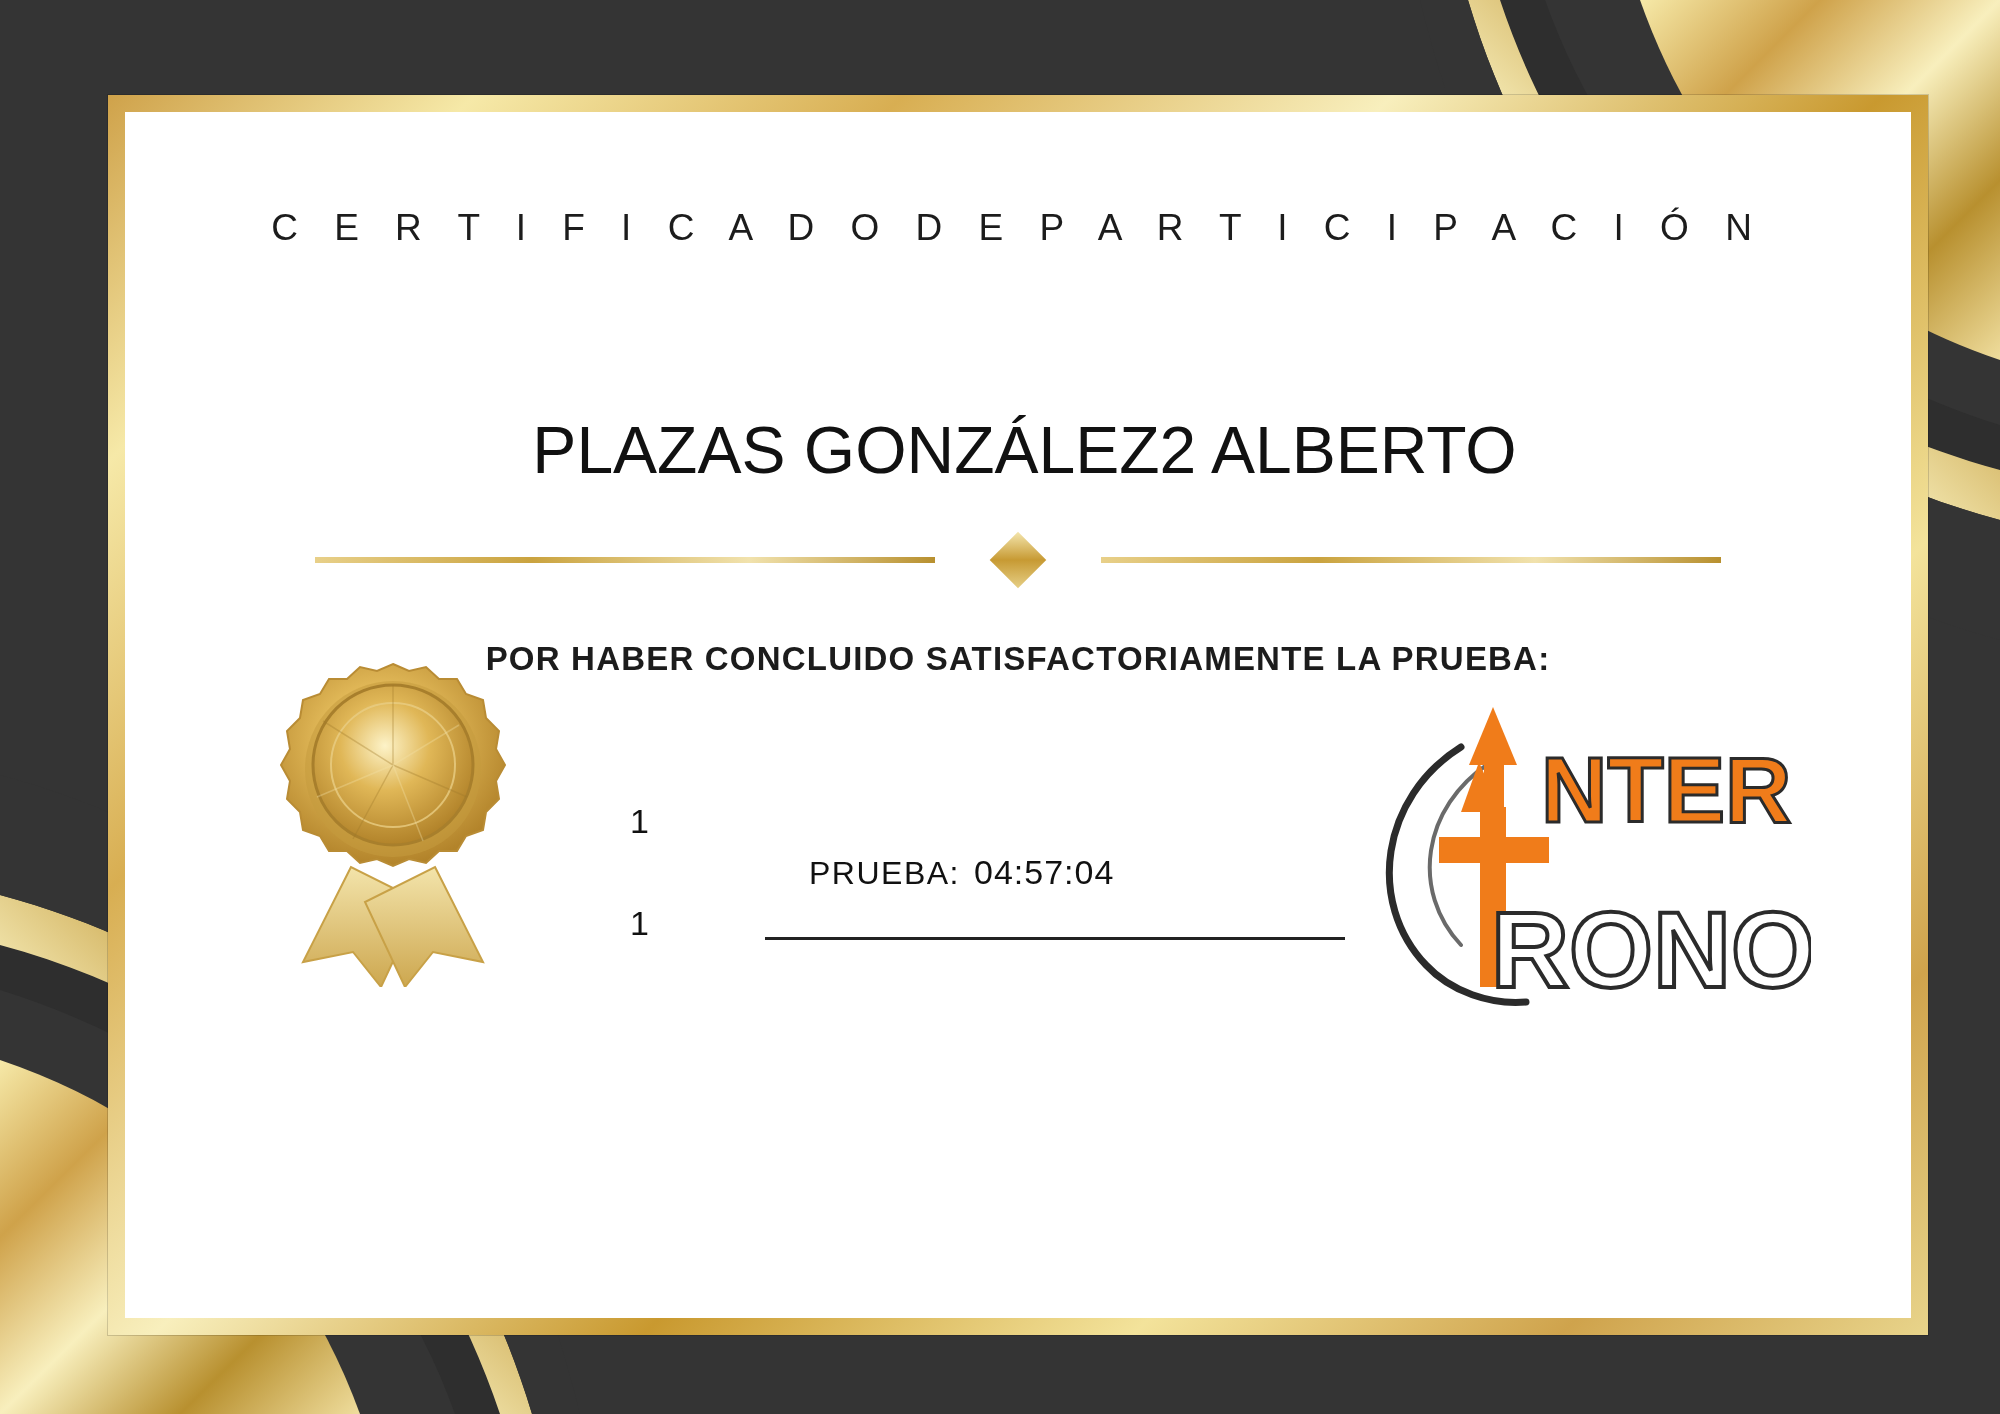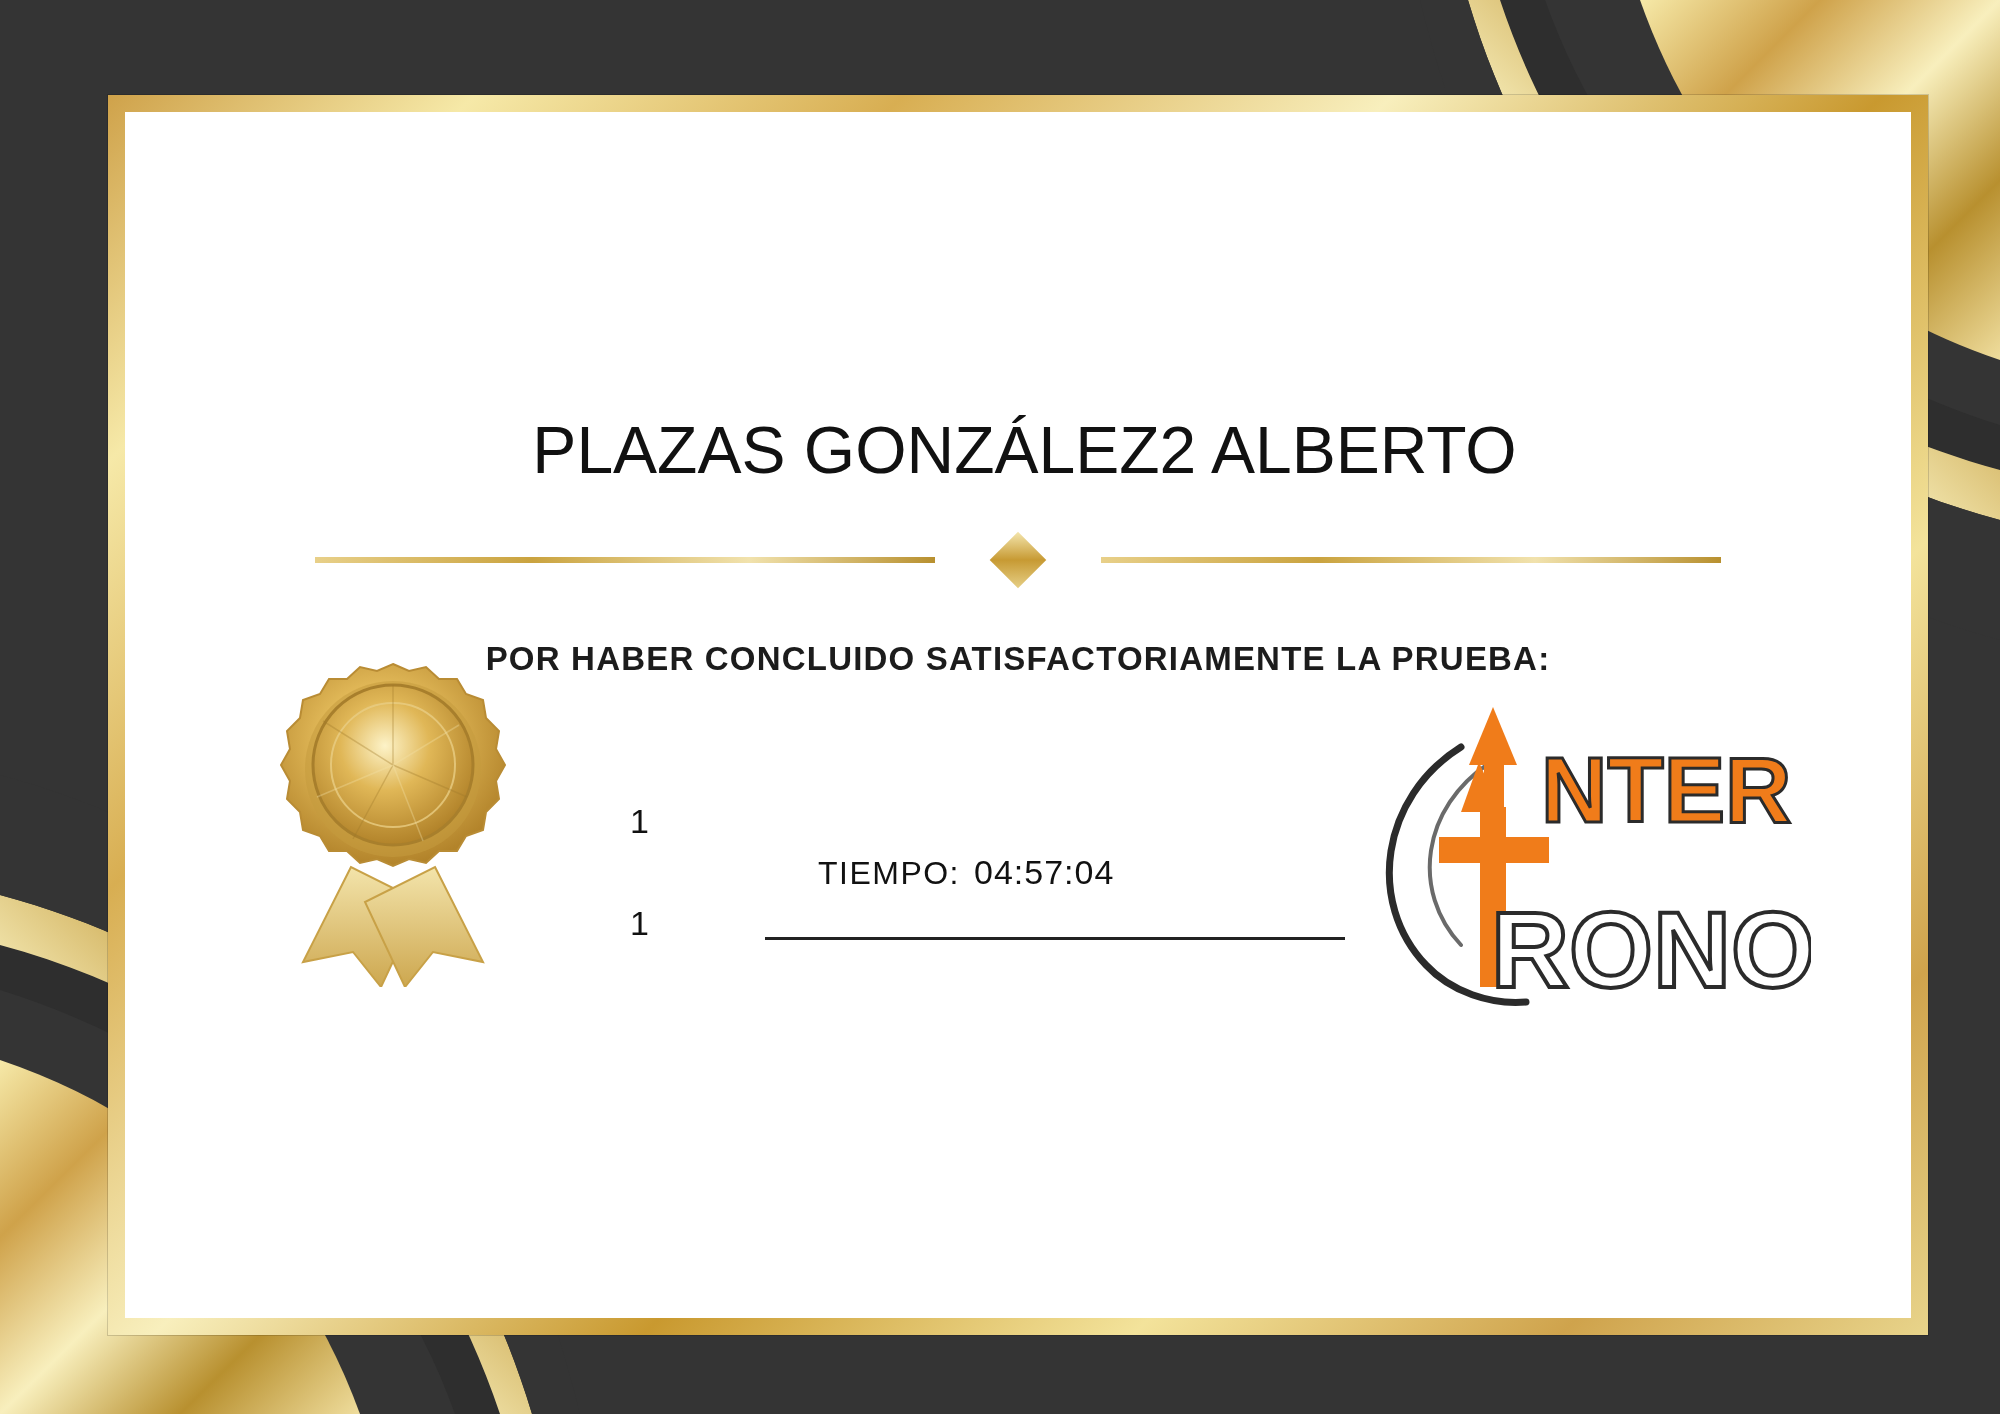--- a/index.html
+++ b/index.html
@@ -204,20 +204,21 @@
 
     <path d="M0,1414 L0,1060 C180,1120 300,1250 360,1414 Z" fill="url(#goldA)"></path>
     <path d="M455,1414 C380,1205 210,1055 0,990 L0,945 C240,1010 420,1175 500,1414 Z" fill="#2e2e2e"></path>
     <path d="M500,1414 C420,1175 240,1010 0,945 L0,895 C260,965 452,1147 532,1414 Z" fill="url(#goldB)"></path>
     <path d="M532,1414 C452,1147 260,965 0,895 L0,775 C300,855 500,1085 580,1414 Z" fill="#343434"></path>
   </svg>
 
   <div class="frame">
     <div class="frame-inner">
 
+      <div class="cert-title">C E R T I F I C A D O   D E   P A R T I C I P A C I Ó N</div>
 
       <div class="recipient">PLAZAS GONZÁLEZ2 ALBERTO</div>
 
       <div class="divider">
         <div class="bar left"></div>
         <div class="diamond"></div>
         <div class="bar right"></div>
       </div>
 
       <div class="subtitle">POR HABER CONCLUIDO SATISFACTORIAMENTE LA PRUEBA:</div>
@@ -242,21 +243,21 @@
             <line x1="150" y1="108" x2="80" y2="64" stroke="#a07a2a" stroke-width="1.5"></line>
           </g>
         </g>
       </svg>
 
       <div class="results">
         <div class="result-row">
           <span class="result-value">1</span>
         </div>
         <div class="result-row">
-          <span class="result-label">TIEMPO:</span>
+          <span class="result-label">PRUEBA:</span>
           <span class="result-value">04:57:04</span>
         </div>
         <div class="result-row">
           <span class="result-value">1</span>
         </div>
       </div>
       <div class="result-rule"></div>
 
       <svg class="logo" viewBox="0 0 470 330">
 

